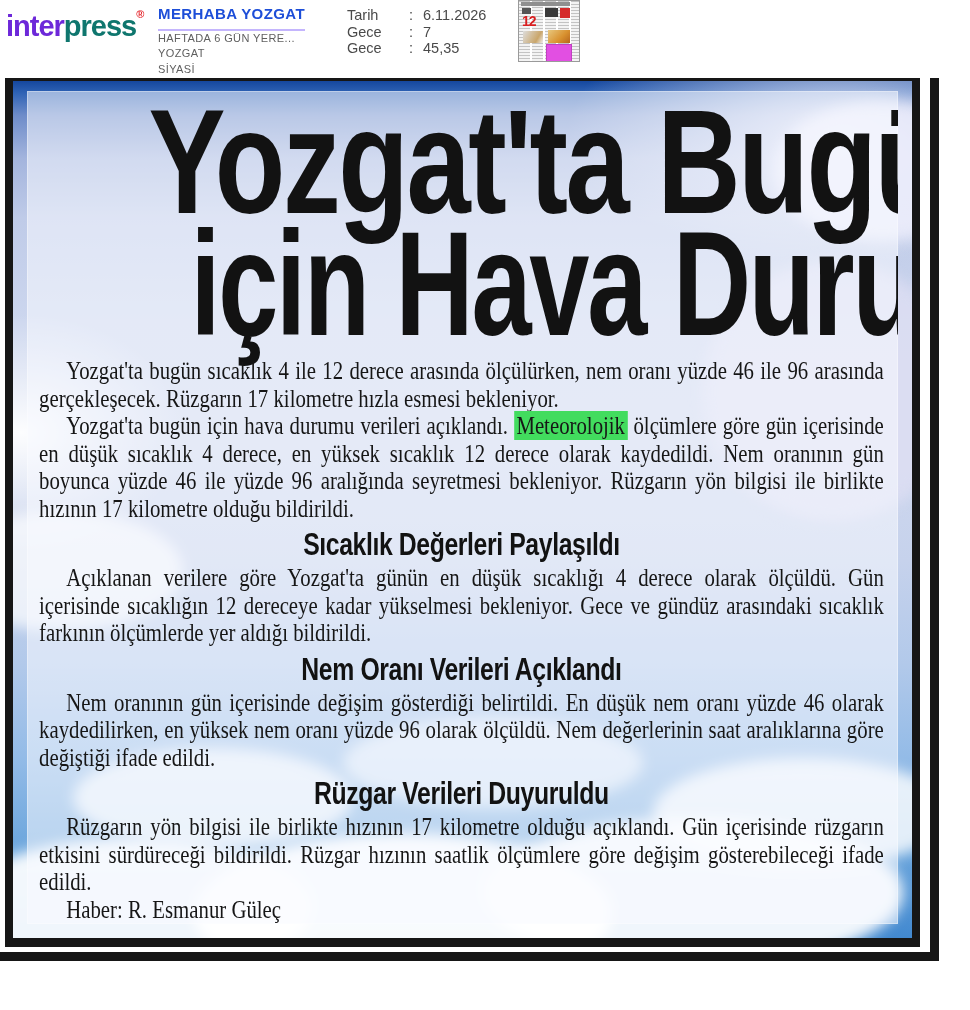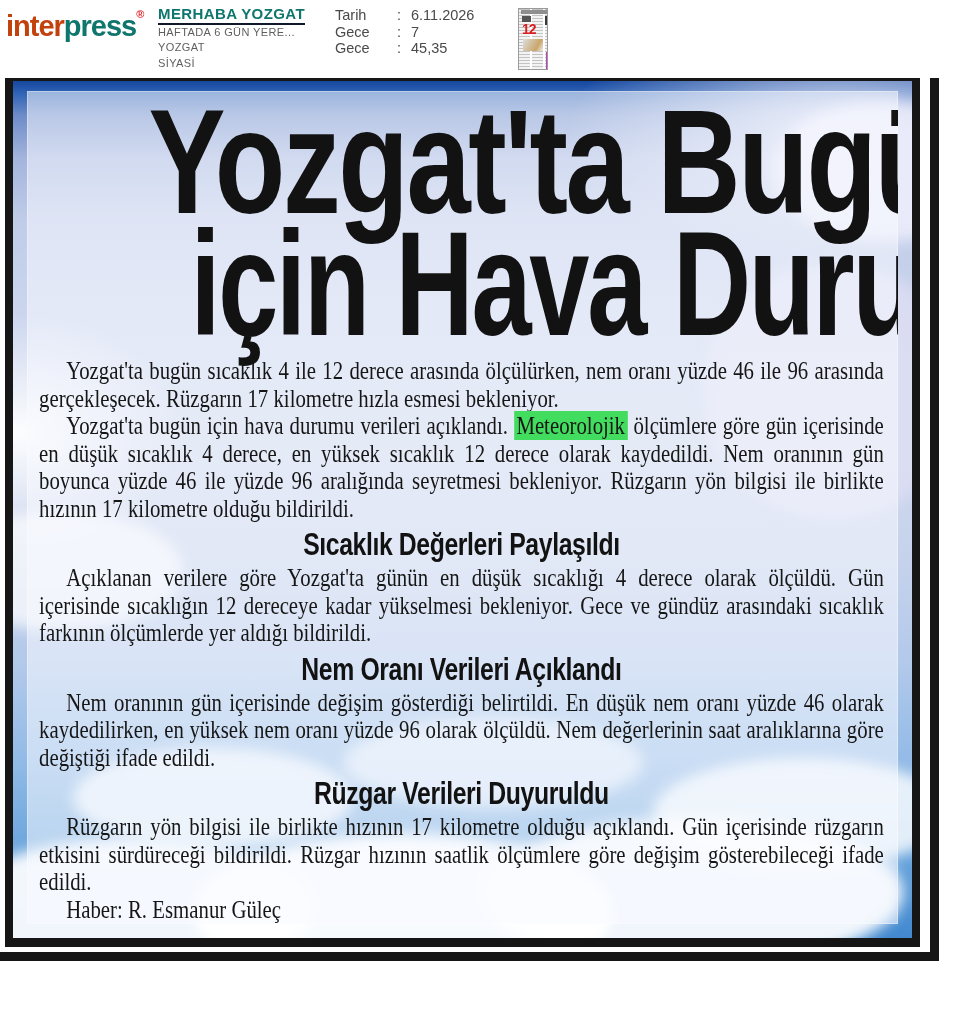--- a/index.html
+++ b/index.html
@@ -2,37 +2,37 @@
 <html><head>
 <meta charset="utf-8">
 <style>
   * { margin:0; padding:0; box-sizing:border-box; }
   html,body { width:970px; height:1010px; background:#ffffff; overflow:hidden; position:relative;
               font-family:"Liberation Sans", sans-serif; }
 
   
   .ip-logo { position:absolute; left:6px; top:8px; font-size:29px; font-weight:bold;
              letter-spacing:-1px; }
-  .ip-logo .lg-black { color:#c2410c; }
+  .ip-logo .lg-black { color:#6d28d9; }
   .ip-logo .lg-red   { color:#0f766e; }
   .ip-logo .lg-mark  { color:#e4262c; font-size:11px; vertical-align:18px; letter-spacing:0; }
 
   .pub-block { position:absolute; left:158px; top:6px; line-height:15.5px; }
-  .pub-name  { font-size:15px; font-weight:bold; color:#0f766e; letter-spacing:.4px;
-               display:inline-block; border-bottom:2px solid #0f172a; padding-bottom:1px; }
+  .pub-name  { font-size:15px; font-weight:bold; color:#1d4ed8; letter-spacing:.4px;
+               display:inline-block; border-bottom:2px solid #c4b5fd; padding-bottom:7px; }
   .pub-line  { font-size:11px; color:#5f5f5f; letter-spacing:.4px; }
 
   .meta-block { position:absolute; left:335px; top:7px; font-size:14.5px; color:#4a4a4a; }
   .meta-row   { display:flex; line-height:16.5px; }
-  .meta-label { width:62px; }
+  .meta-label { width:62px;margin-left:12px; }
   .meta-sep   { width:14px; }
   .meta-value { }
 
   
-  .thumb { position:absolute; left:518px; top:8px; width:30px; height:62px; background:#fdfdfd;
+  .thumb { position:absolute; left:518px; top:0; width:62px; height:62px; background:#fdfdfd;
            border:1px solid #9a9a9a; overflow:hidden;
            background-image:
              repeating-linear-gradient(90deg, rgba(255,255,255,0) 0 11px, #ffffff 11px 13px),
              repeating-linear-gradient(180deg, #c3c3c3 0 1px, #f3f3f3 1px 3px); }
   .thumb-topbar   { position:absolute; left:2px; top:1px; width:49px; height:4px; background:#8f8f8f; }
   .thumb-masthead { position:absolute; left:3px; top:13px; color:#d81e20; font-size:14px;
                     font-weight:bold; letter-spacing:-1px; line-height:14px; }
   .thumb-dark1 { position:absolute; left:26px; top:7px; width:13px; height:9px; background:#3a3a3a; }
   .thumb-red1  { position:absolute; left:41px; top:7px; width:10px; height:10px; background:#d52a2a; }
   .thumb-dark2 { position:absolute; left:3px;  top:7px; width:9px;  height:6px; background:#555; }

